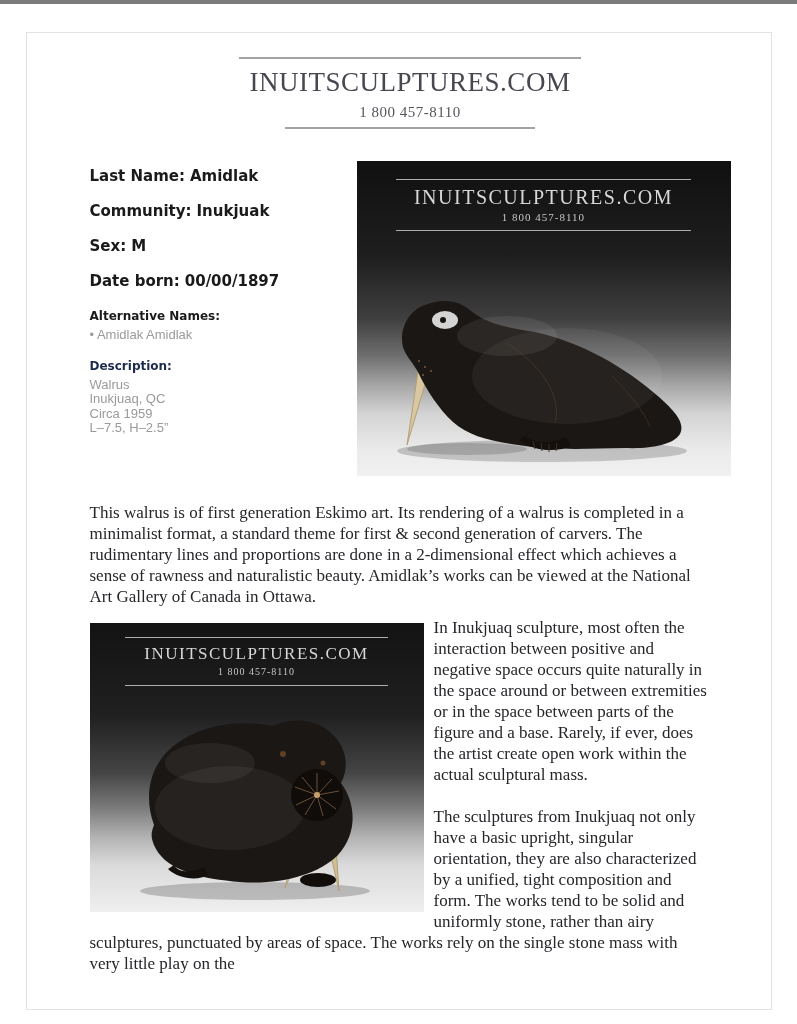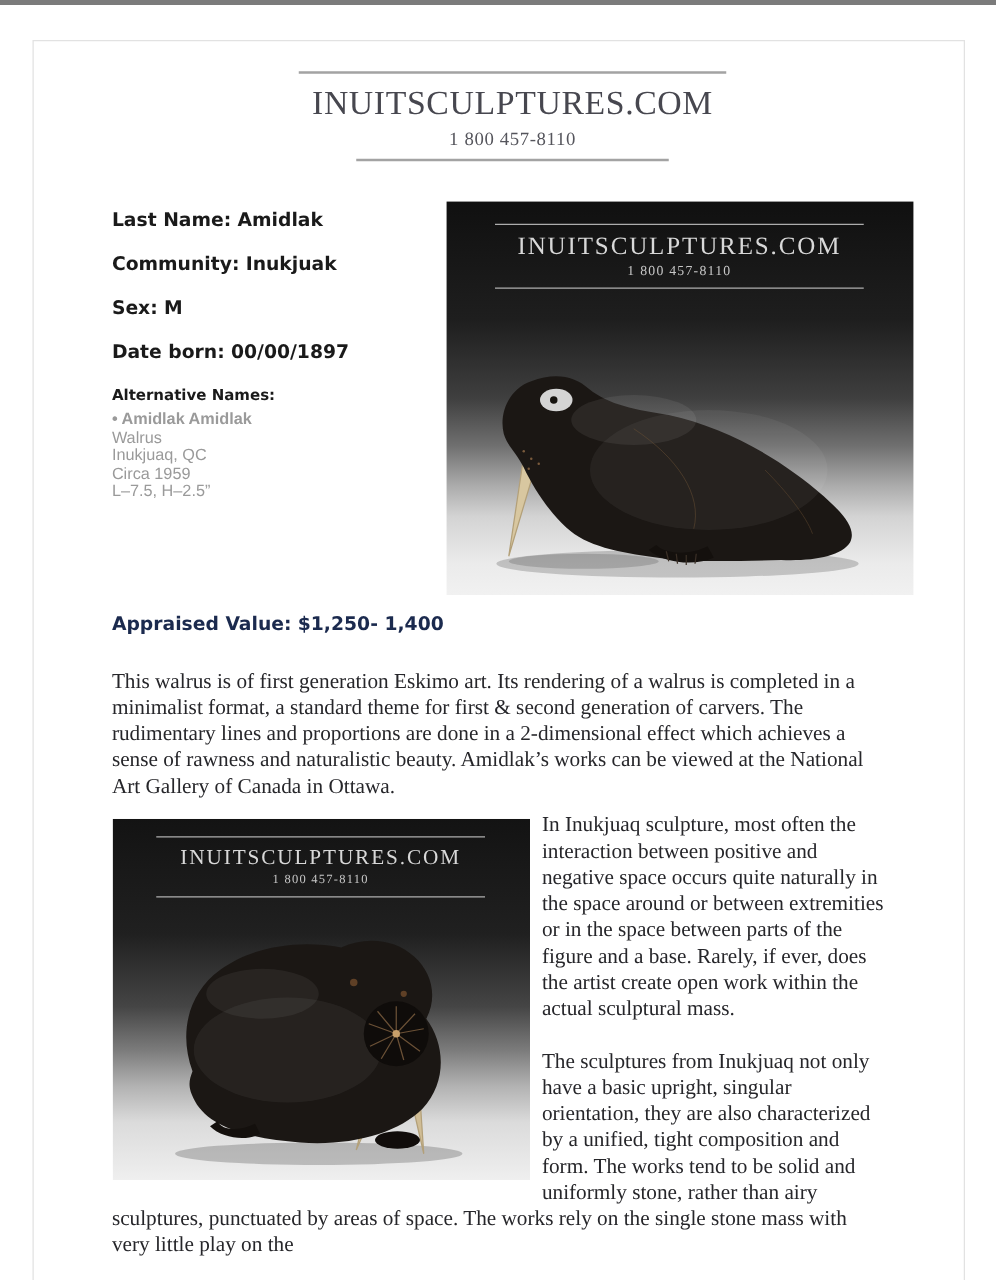--- a/index.html
+++ b/index.html
@@ -22,21 +22,21 @@
 
   
   .s1 { display: flex; margin-top: 32px; }
   .s1-left { flex: 0 0 267px; padding-top: 6px; }
   .detail { font-family: "DejaVu Sans", sans-serif; font-weight: 700;
     font-size: 15px; line-height: 18px; color: #1a1a1a; margin-bottom: 17px; }
   .detail .lbl { margin-right: 5px; }
   .subhead { font-family: "DejaVu Sans", sans-serif; font-weight: 700;
     font-size: 12px; line-height: 18px; color: #1a1a1a; margin: 10px 0 3px 0; }
   .subhead.navy { color: #1b2a4e; margin-top: 14px; }
-  .gray-list { list-style: none; font-weight: bold; }
+  .gray-list { list-style: none; }
   .gray-list li, .gray-lines div { font-size: 13px; line-height: 14.5px; color: #9a9a9a; }
   .gray-list li::before { content: "• "; color: #9a9a9a; }
 
   
   .photo { position: relative; overflow: hidden; }
   .photo-1 { width: 374px; height: 315px; }
   .photo-2 { width: 334px; height: 289px; float: left; margin: 6px 10px 0 0; }
   .photo svg { display: block; }
   .wm { position: absolute; left: 0; right: 0; top: 18px; text-align: center; }
   .wm .wm-line { height: 1px; background: #c9c9c9; opacity: 0.85; width: 79%; margin: 0 auto; }
@@ -77,20 +77,21 @@
       <p class="detail"><span class="lbl">Last Name:</span><span class="val">Amidlak</span></p>
       <p class="detail"><span class="lbl">Community:</span><span class="val">Inukjuak</span></p>
       <p class="detail"><span class="lbl">Sex:</span><span class="val">M</span></p>
       <p class="detail"><span class="lbl">Date born:</span><span class="val">00/00/1897</span></p>
 
       <p class="subhead">Alternative Names:</p>
       <ul class="gray-list">
         <li>Amidlak Amidlak</li>
       </ul>
 
+      <p class="subhead navy">Description:</p>
       <div class="gray-lines">
         <div>Walrus</div>
         <div>Inukjuaq, QC</div>
         <div>Circa 1959</div>
         <div>L–7.5, H–2.5”</div>
       </div>
     </div>
 
     <figure class="photo photo-1">
       <svg width="374" height="315" viewBox="0 0 374 315">
@@ -127,21 +128,20 @@
       </svg>
       <div class="wm">
         <div class="wm-line"></div>
         <div class="wm-title">INUITSCULPTURES.COM</div>
         <div class="wm-phone">1 800 457-8110</div>
         <div class="wm-line"></div>
       </div>
     </figure>
   </section>
 
-  <p class="appraised"><span class="lbl">Appraised Value:</span><span class="val">$1,250- 1,400</span></p>
 
   <p class="body-text">This walrus is of first generation Eskimo art. Its rendering of a walrus is completed in a minimalist format, a standard theme for first &amp; second generation of carvers. The rudimentary lines and proportions are done in a 2-dimensional effect which achieves a sense of rawness and naturalistic beauty. Amidlak’s works can be viewed at the National Art Gallery of Canada in Ottawa.</p>
 
   <section class="s2">
     <figure class="photo photo-2">
       <svg width="334" height="289" viewBox="0 0 334 289">
         <defs>
           <linearGradient id="bg2" x1="0" y1="0" x2="0" y2="1">
             <stop offset="0" stop-color="#131313"></stop>
             <stop offset="0.32" stop-color="#202020"></stop>

